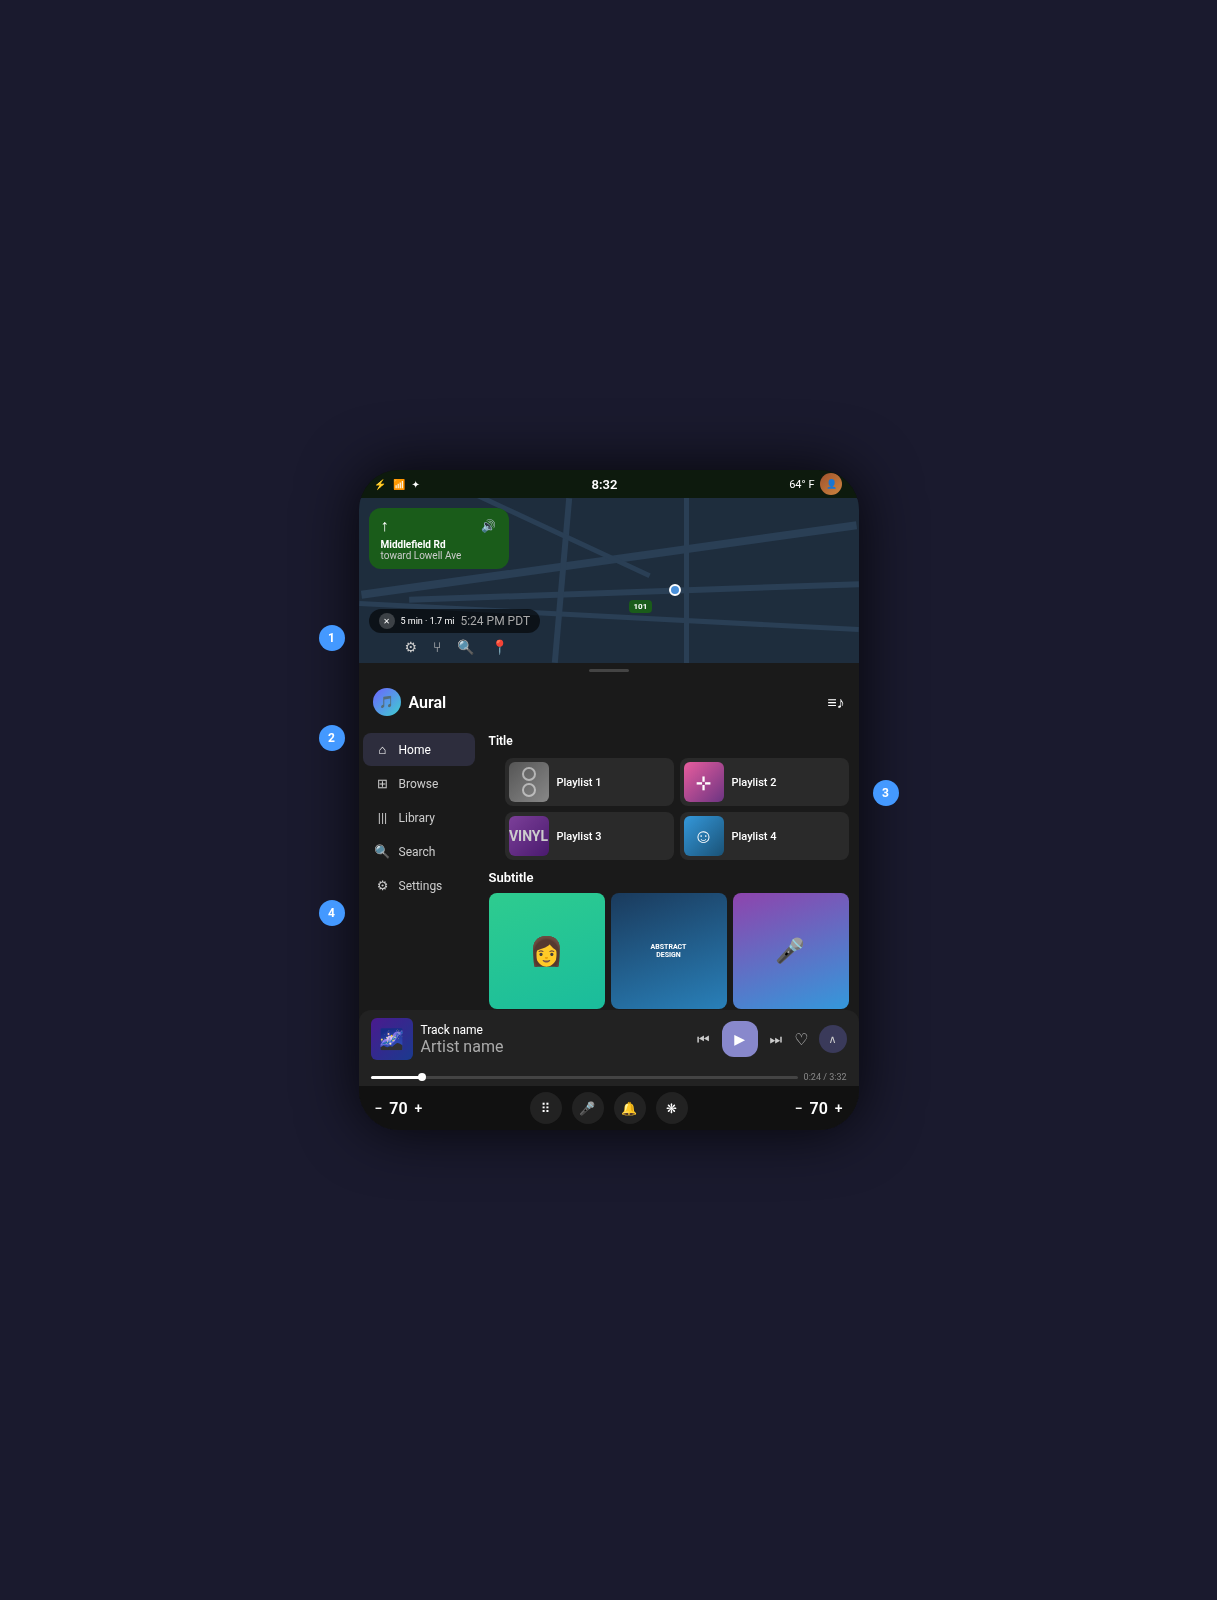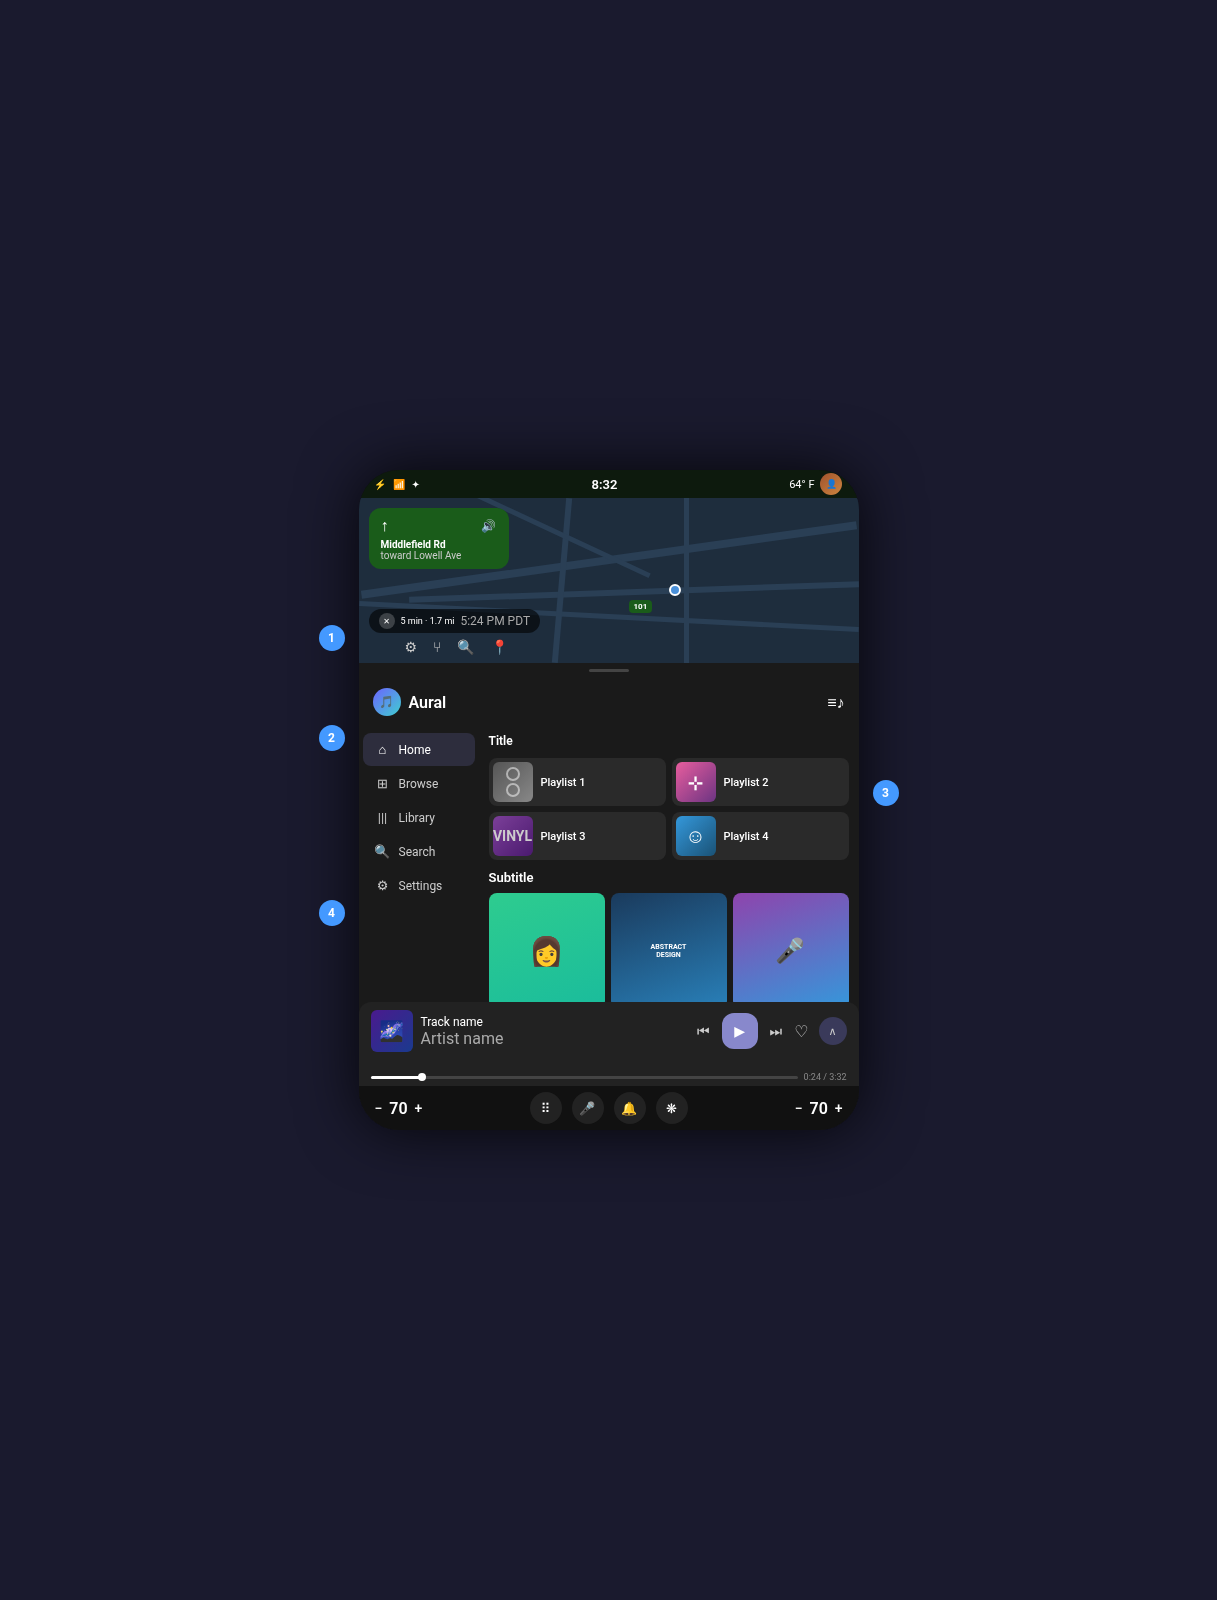--- a/index.html
+++ b/index.html
@@ -201,20 +201,21 @@
       font-weight: 600;
       margin: 10px 0 8px;
     }
 
     
     .playlist-grid {
       display: grid;
       grid-template-columns: 1fr 1fr;
       gap: 6px;
       margin-bottom: 10px;
+      margin-left: 16px;
     }
     .playlist-card {
       background: #2a2a2a;
       border-radius: 8px;
       display: flex;
       align-items: center;
       gap: 8px;
       padding: 4px;
       cursor: pointer;
     }
@@ -306,21 +307,21 @@
       cursor: pointer;
       color: #ccc;
       font-size: 11px;
     }
 
     
     .progress-row {
       display: flex;
       align-items: center;
       gap: 6px;
-      margin-top: 20px;
+      margin-top: 12px;
     }
     .progress-track {
       flex: 1;
       height: 3px;
       background: #444;
       border-radius: 2px;
       position: relative;
     }
     .progress-fill {
       height: 100%;

